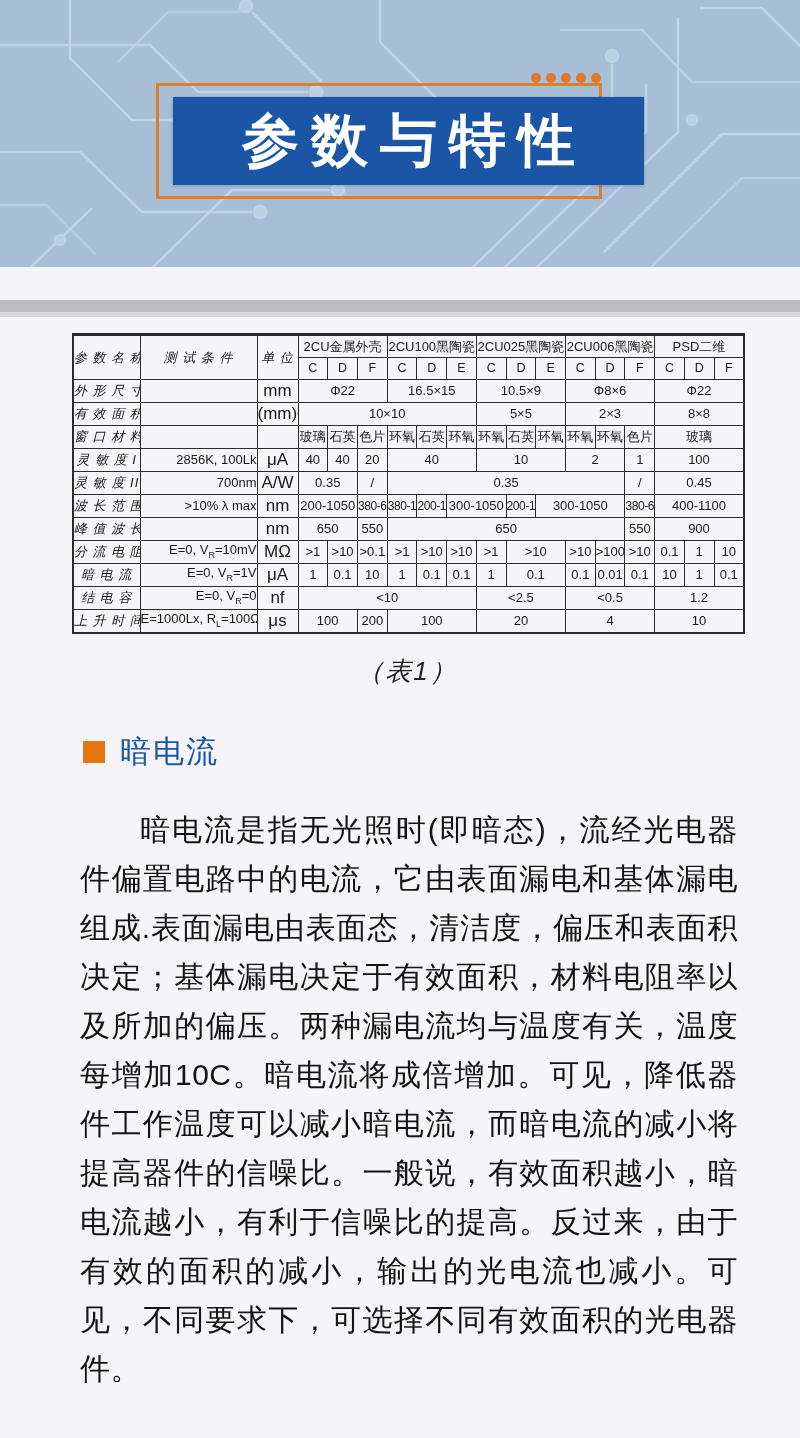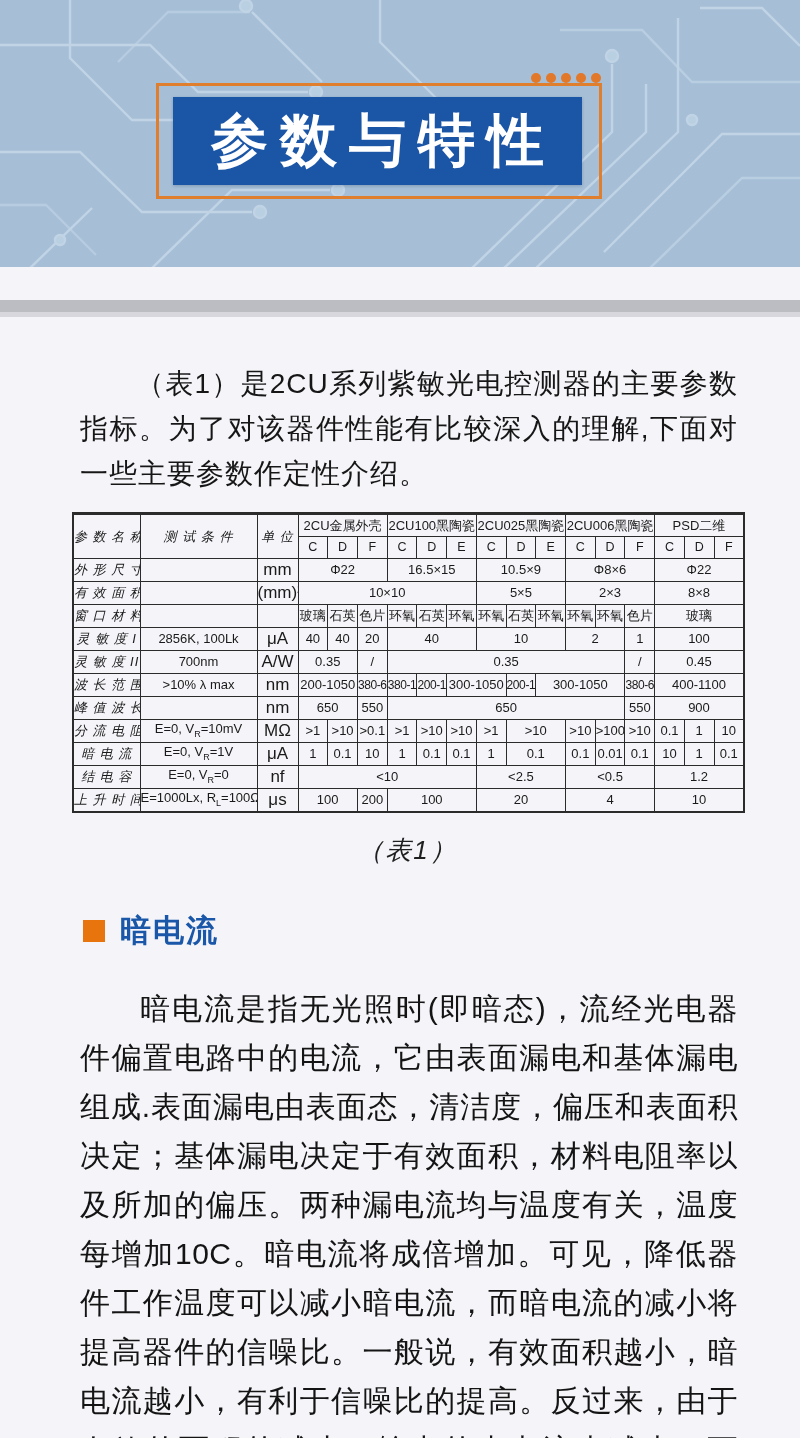--- a/index.html
+++ b/index.html
@@ -13,21 +13,21 @@
   
   .hero { position:relative; height:267px; background:#a6bfd7; overflow:hidden; }
   .circuit { position:absolute; inset:0; }
   .banner-frame {
     position:absolute; left:156px; top:83px; width:440px; height:110px;
     border:3px solid #df7f2e;
   }
   .dots { position:absolute; left:531px; top:73px; display:flex; gap:5px; }
   .dot { width:10px; height:10px; border-radius:50%; background:#e2782a; }
   .banner-box {
-    position:absolute; left:173px; top:97px; width:409px; height:88px;
+    position:absolute; left:173px; top:97px; width:471px; height:88px;
     background:#1b55a6; display:flex; align-items:center; justify-content:center;
     box-shadow:0 1px 3px rgba(20,40,80,.25);
   }
   .banner-title {
     color:#ffffff; font-size:57px; font-weight:bold;
     letter-spacing:12px; padding-left:12px; white-space:nowrap;
   }
 
   
   .gap-top { height:33px; background:#f4f4f9; }
@@ -46,33 +46,33 @@
   }
   table.params th, table.params td {
     border:1px solid #2b2b2b; padding:0; height:22px;
     font-size:13px; font-weight:normal; color:#1a1a1a;
     text-align:center; vertical-align:middle;
     white-space:nowrap; overflow:hidden; line-height:1.05;
   }
   table.params .group { font-size:13px; height:21px;margin-top:32px; }
   table.params .subhead { font-size:12.5px; height:21px; }
   table.params .name  { font-size:13px; letter-spacing:1px;font-style:italic; }
-  table.params .cond  { font-size:13px; }
+  table.params .cond  { font-size:13px;text-align:right; }
   table.params .cond sub { font-size:9px; }
   table.params .unit  { font-size:17px; }
   table.params td.xs  { font-size:12px; letter-spacing:-0.4px;margin-top:20px; }
 
   .caption {
     width:671px; margin:20px 0 0 72px; text-align:center;
     font-size:26px; color:#1f1f1f; letter-spacing:2px;font-style:italic;
   }
 
   .section-heading { display:flex; align-items:center; gap:15px; margin:42px 0 0 83px; }
   .sq { width:22px; height:22px; background:#e8740e; flex:0 0 auto; }
-  .section-title { font-size:31px; color:#1a57a8; font-weight:700; letter-spacing:2px; }
+  .section-title { font-size:31px; color:#1a57a8; font-weight:400; letter-spacing:2px; }
 
   .body-text {
     margin:32px 62px 0 80px; font-size:30px; line-height:49px;
     color:#141414; text-indent:2em; letter-spacing:0.5px; text-align:justify;
   }
 </style>
 </head>
 <body>
 
 <div class="page">
@@ -116,21 +116,20 @@
     <div class="banner-box">
       <span class="banner-title">参数与特性</span>
     </div>
   </header>
 
   <div class="gap-top"></div>
   <div class="band"></div>
   <div class="band2"></div>
 
   <main>
-    <p class="intro">（表1）是2CU系列紫敏光电控测器的主要参数指标。为了对该器件性能有比较深入的理解,下面对一些主要参数作定性介绍。</p>
 
     <table class="params">
         <colgroup>
           <col style="width: 67px;">
           <col style="width: 117px;">
           <col style="width: 41px;">
           <col style="width: 29.7333px;">
           <col style="width: 29.7333px;">
           <col style="width: 29.7333px;">
           <col style="width: 29.7333px;">

